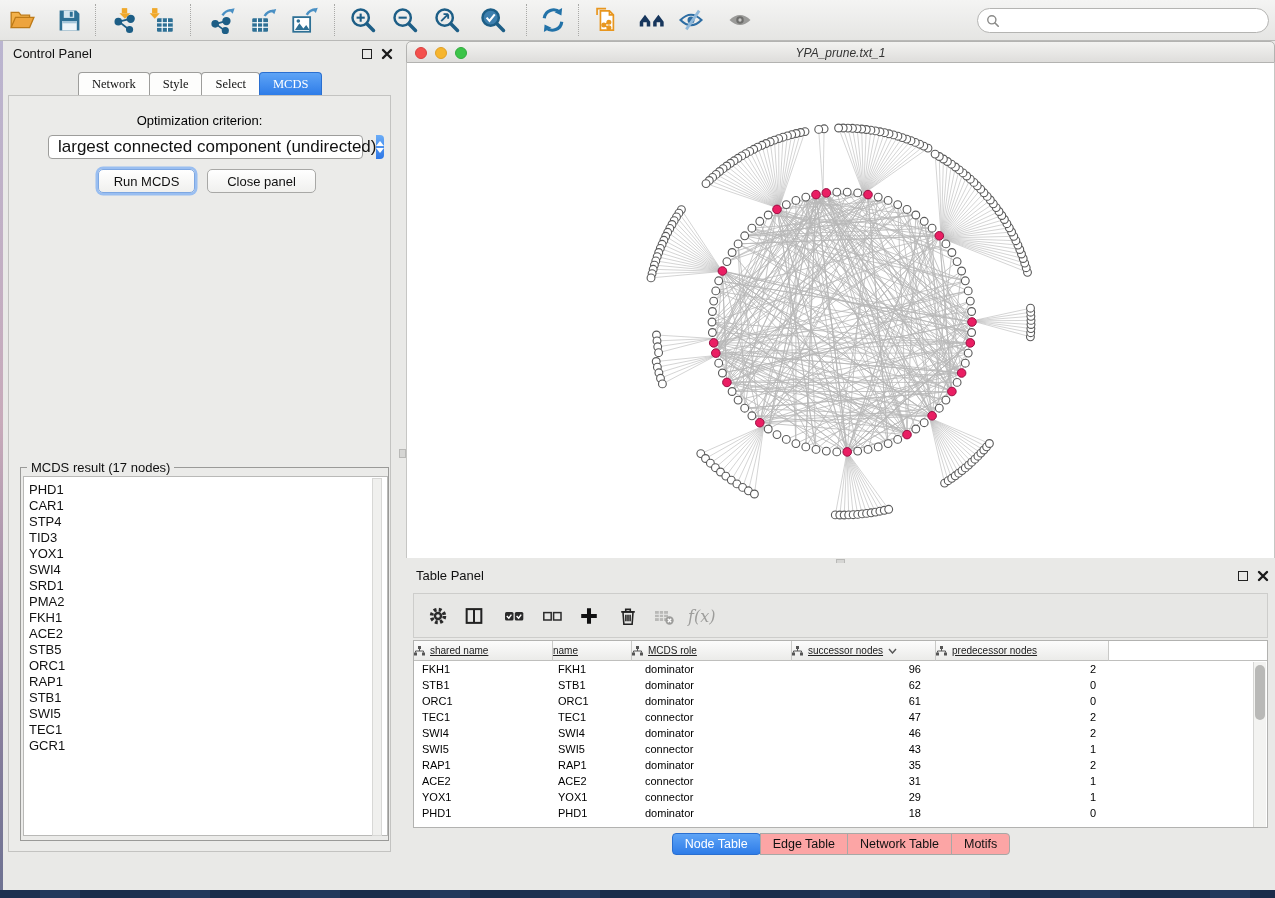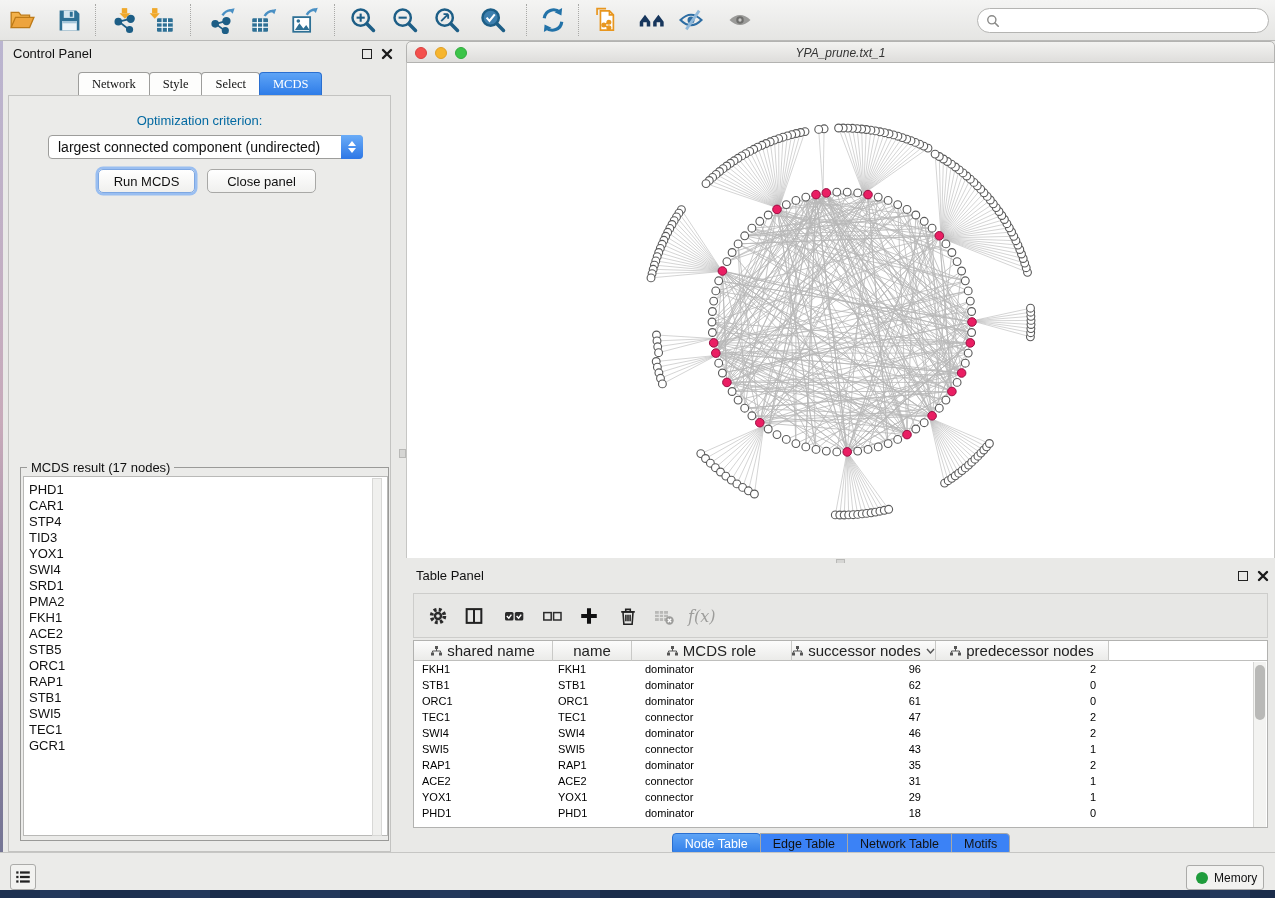--- a/index.html
+++ b/index.html
@@ -18,23 +18,23 @@
 #control-panel { position:absolute; left:3px; top:41px; width:396px; height:811px; background:#e9e9e7; }
 .panel-title-row { position:absolute; left:0; top:0; width:100%; height:26px; }
 .panel-title { position:absolute; left:10px; top:0; line-height:26px; font-size:13px; color:#111; }
 .win-float { position:absolute; width:10px; height:10px; border:1.5px solid #222; top:8px; }
 .win-close { position:absolute; top:7px; width:12px; height:12px; }
 .win-close svg { display:block; }
 #cp-tabs { position:absolute; left:75px; top:31px; height:23px; display:flex; }
 .cp-tab { height:23px; border:1px solid #9d9d9b; border-bottom:none; background:#fdfdfc; border-radius:4px 4px 0 0; font-size:12.5px; color:#111; display:flex; align-items:center; justify-content:center; padding:0 13px; margin-right:-1px;font-family:Liberation Serif, serif; }
 .cp-tab.sel { background:linear-gradient(#5ea4f6,#2e7ce8); color:#fff; border-color:#2a6fd0; }
 #cp-content { position:absolute; left:5px; top:54px; width:383px; height:757px; border:1px solid #c3c3c1; background:#ebebe9; }
-#opt-label { position:absolute; left:0; top:17px; width:100%; text-align:center; font-size:13px; color:#0369a1; }
+#opt-label { position:absolute; left:0; top:17px; width:100%; text-align:center; font-size:13px; color:#000000; }
 #dropdown { position:absolute; left:39px; top:39px; width:315px; height:24px; background:#fff; border:1px solid #9d9d9b; border-radius:4px; display:flex; align-items:center; }
-#dropdown .dd-text { flex:1; font-size:14px; padding-left:9px; color:#111; white-space:nowrap; }
+#dropdown .dd-text { flex:1; font-size:17px; padding-left:9px; color:#111; white-space:nowrap; }
 #dd-stepper { width:22px; height:24px; margin:-1px -1px 0 0; border-radius:0 4px 4px 0; background:linear-gradient(#6aacf7,#2d77e6); display:flex; flex-direction:column; align-items:center; justify-content:center; gap:2px; }
 #dd-stepper .tri { width:0; height:0; border-left:4px solid transparent; border-right:4px solid transparent; }
 .tri-up { border-bottom:5px solid #fff; }
 .tri-down { border-top:5px solid #fff; }
 .cp-btn { position:absolute; top:73px; height:24px; background:linear-gradient(#ffffff,#f0f0ee); border:1px solid #a8a8a6; border-radius:5px; font-size:13px; font-family:"Liberation Sans",sans-serif; color:#111; }
 #btn-run { left:89px; width:97px; box-shadow:0 0 0 2.5px rgba(125,175,243,.75); border-color:#7da7e2; }
 #btn-close { left:198px; width:109px; }
 #fieldset { position:absolute; left:11px; top:371px; width:369px; height:374px; border:1px solid #9a9a98; }
 #legend { position:absolute; left:6px; top:-8px; background:#ebebe9; padding:0 4px; font-size:13px; color:#111; }
 #result-box { position:absolute; left:2px; top:8px; width:365px; height:360px; background:#fff; border:1px solid #b9b9b7; }
@@ -50,34 +50,34 @@
 #net-title { position:absolute; width:100%; text-align:center; line-height:22px; font-size:12px; color:#333; }
 #net-canvas-wrap { position:absolute; left:0; top:22px; width:869px; height:495px; background:#fff; border-left:1px solid #c6c6c4; border-right:1px solid #c6c6c4; }
 #divider-h-grip { position:absolute; left:430px; top:518px; width:9px; height:7px; background:#d6d6d4; border:1px solid #b9b9b7; }
 
 #table-panel { position:absolute; left:406px; top:563px; width:869px; height:289px; background:#e9e9e7; }
 #tp-toolbar { position:absolute; left:7px; top:30px; width:855px; height:45px; background:#e7e7e5; border:1px solid #cdcdcb; }
 .tpi { position:absolute; top:10px; width:24px; height:24px; display:flex; align-items:center; justify-content:flex-start; }
 #fx-label { font-style:italic; font-family:"DejaVu Serif",serif; font-size:16px; color:#9d9d9b; }
 #tablebox { position:absolute; left:7px; top:77px; width:855px; height:188px; background:#fff; border:1px solid #b2b2b0; }
 #thead { display:flex; height:20px; }
-.th { display:flex; align-items:center; justify-content:center; gap:5px; background:linear-gradient(#fcfcfc,#ebebe9); border-right:1px solid #c9c9c7; border-bottom:1px solid #bfbfbd; font-size:15px; color:#222; }
+.th { display:flex; align-items:center; gap:5px; background:linear-gradient(#fcfcfc,#ebebe9); border-right:1px solid #c9c9c7; border-bottom:1px solid #bfbfbd; font-size:10px; color:#222;text-decoration:underline; }
 .th:last-child { border-right:none; background:#fff; border-bottom:1px solid #bfbfbd; }
 .trow { display:flex; height:16px; }
 .td { font-size:11px; color:#000; line-height:16px; white-space:nowrap; overflow:hidden; }
 .c0 { width:139px; padding-left:8px; }
 .c1 { width:79px; padding-left:5px; }
 .c2 { width:160px; padding-left:13px; }
 .c3 { width:144px; text-align:right; padding-right:15px; }
 .c4 { width:173px; text-align:right; padding-right:13px; }
 .c5 { flex:1; }
 #tscroll { position:absolute; right:1px; top:21px; width:13px; height:165px; background:#f3f3f1; border-left:1px solid #d6d6d4; }
 #tthumb { position:absolute; left:1px; top:3px; width:10px; height:55px; background:#b9b9b7; border-radius:5px; }
 #tp-tabs { position:absolute; left:0; top:270px; width:100%; display:flex; justify-content:center; }
-.tp-tab { height:22px; border:1px solid #a8a8a6; background:#3b82f6; font-size:12.5px; color:#111; display:flex; align-items:center; padding:0 12px; margin-right:-1px; }
+.tp-tab { height:22px; border:1px solid #a8a8a6; background:#fca5a5; font-size:12.5px; color:#111; display:flex; align-items:center; padding:0 12px; margin-right:-1px; }
 .tp-tab:first-child { border-radius:4px 0 0 4px; }
 .tp-tab:last-child { border-radius:0 4px 4px 0; }
 .tp-tab.sel { background:linear-gradient(#5ea4f6,#2e7ce8); color:#fff; border-color:#2a6fd0; border-radius:4px; }
 
 #status-bar { position:absolute; left:0; top:852px; width:1275px; height:38px; background:#ebebe9; border-top:1px solid #c6c6c4; }
 #list-btn { position:absolute; left:10px; top:11px; width:26px; height:26px; background:#f2f2f0; border:1px solid #ababa9; border-radius:3px; display:flex; align-items:center; justify-content:center; }
 #memory-btn { position:absolute; right:11px; top:12px; width:78px; height:25px; background:#f2f2f0; border:1px solid #ababa9; border-radius:3px; display:flex; align-items:center; gap:6px; padding-left:9px; font-size:12px; color:#111; }
 #memory-dot { width:12px; height:12px; border-radius:50%; background:#1f9c3c; }
 </style>
 </head>
@@ -1220,32 +1220,14 @@
         </div>
     </div>
     <div id="tp-tabs">
         <div class="tp-tab sel">Node Table</div>
         <div class="tp-tab">Edge Table</div>
         <div class="tp-tab">Network Table</div>
         <div class="tp-tab">Motifs</div>
       </div>
   </div>
 
-  <div id="status-bar">
-    <div id="list-btn">
-      <svg width="18" height="18" viewBox="0 0 24 24">
-          <g fill="#222">
-            <rect x="3" y="4.5" width="3" height="3"></rect>
-            <rect x="8" y="4.5" width="13" height="3"></rect>
-            <rect x="3" y="10.5" width="3" height="3"></rect>
-            <rect x="8" y="10.5" width="13" height="3"></rect>
-            <rect x="3" y="16.5" width="3" height="3"></rect>
-            <rect x="8" y="16.5" width="13" height="3"></rect>
-          </g>
-        </svg>
-    </div>
-    <div id="memory-btn">
-      <span id="memory-dot"></span>
-      <span>Memory</span>
-    </div>
-  </div>
 
 </div>
 
 </body></html>

